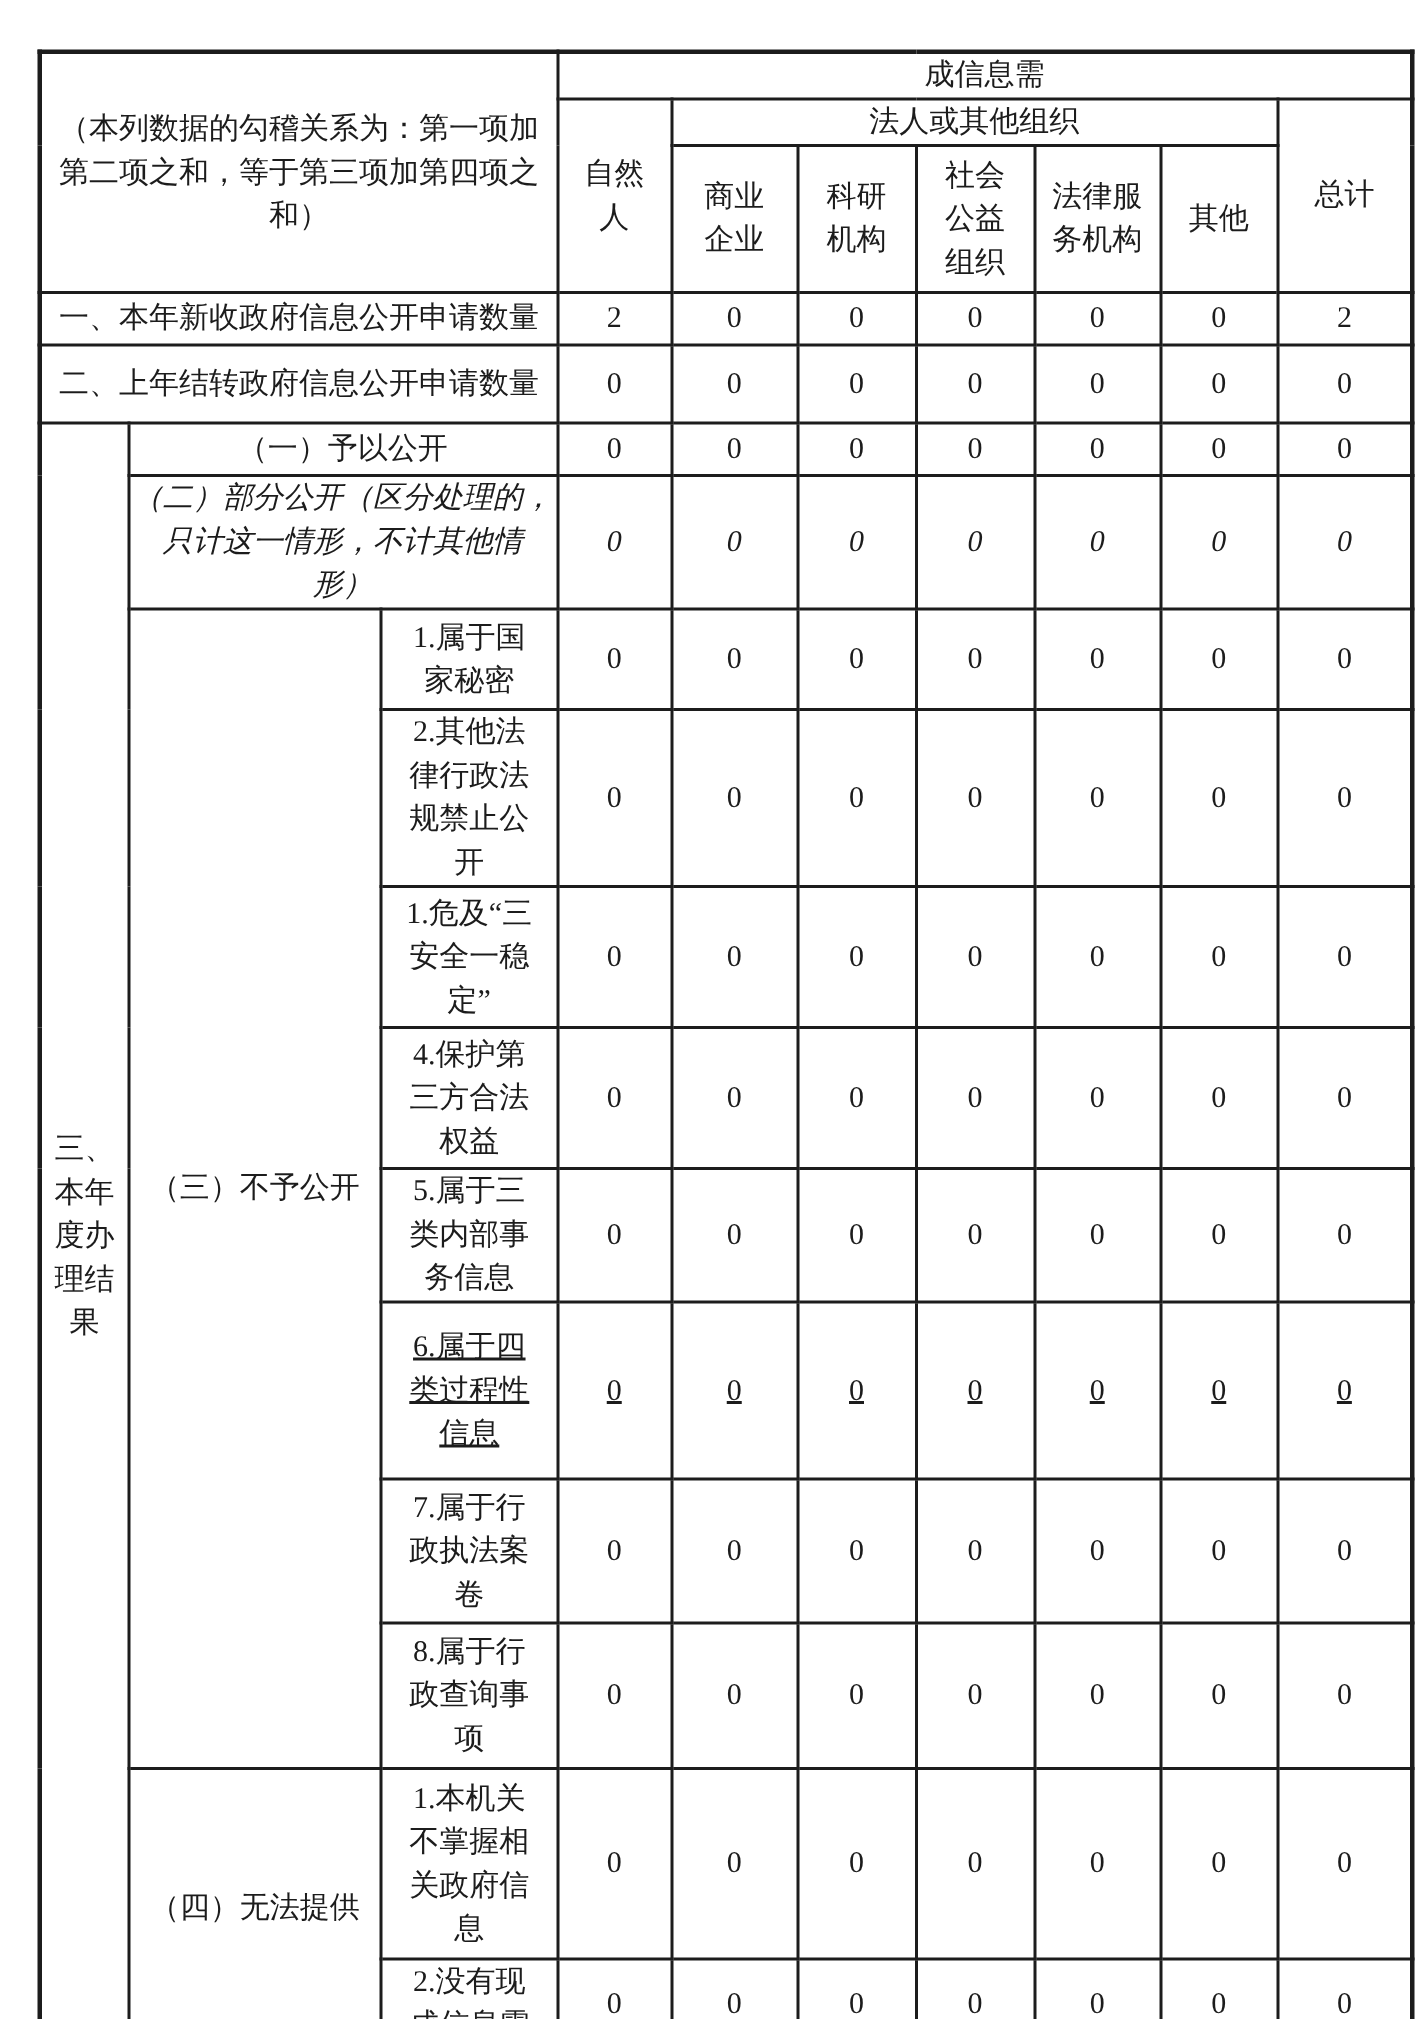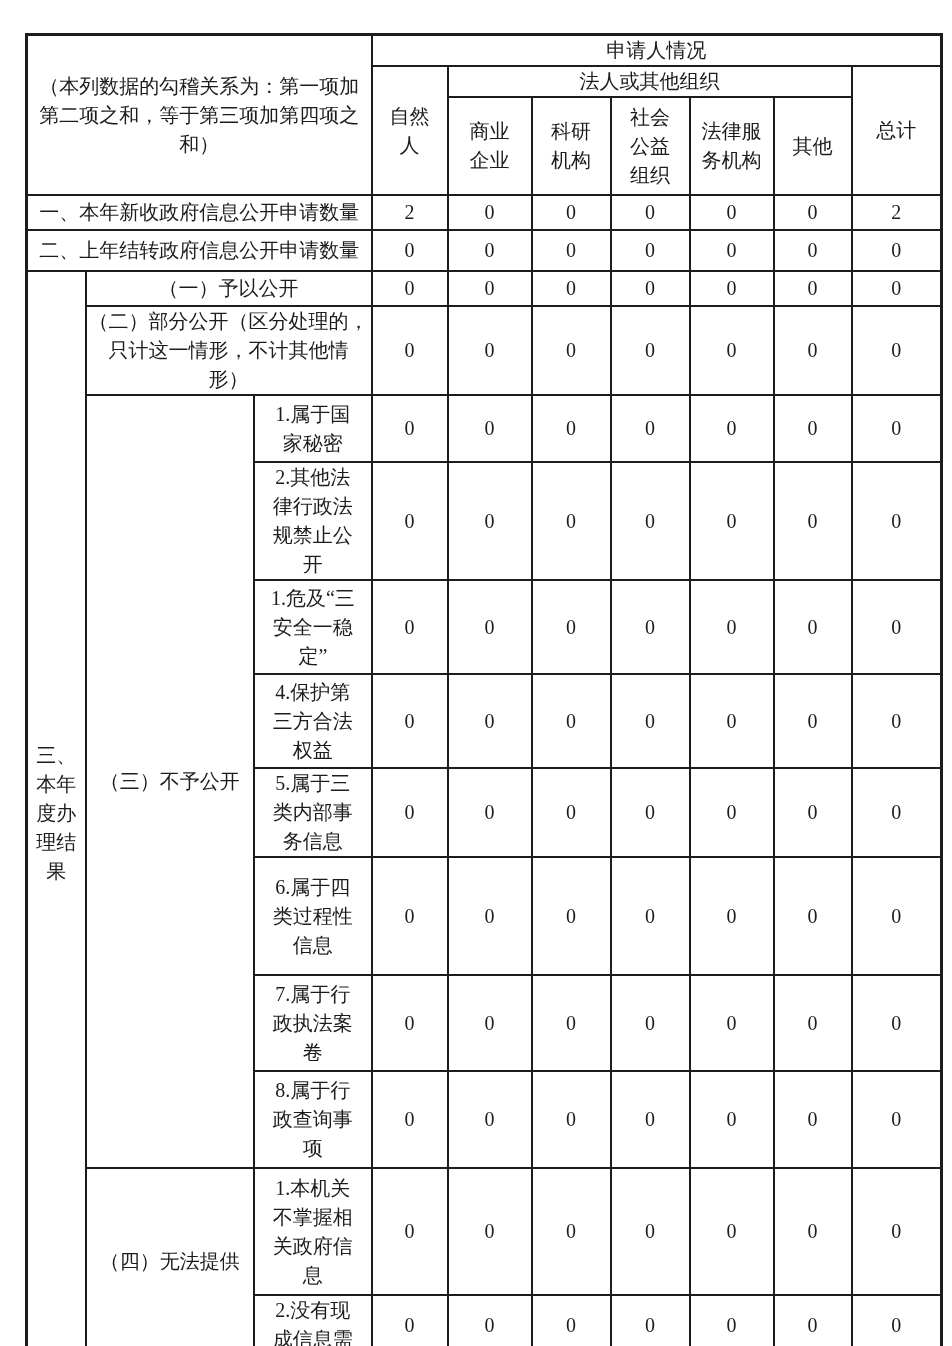--- a/index.html
+++ b/index.html
@@ -31,29 +31,29 @@
     overflow: hidden;
   }
   td.num {
     font-size: 20px;
   }
   
   tr.h1  { height: 29px; }
   tr.h2  { height: 30px; }
   tr.h3  { height: 98px; }
   tr.r-one { height: 35px; }
-  tr.r-two { height: 41px; border-radius: 12px; }
+  tr.r-two { height: 52px; border-radius: 12px; }
   tr.r-g1  { height: 35px; }
-  tr.r-g2  { height: 64px; }
+  tr.r-g2  { height: 64px; font-style: italic; }
   tr.r-d1  { height: 67px; }
   tr.r-d2  { height: 104px; }
   tr.r-d3  { height: 94px; }
   tr.r-d4  { height: 94px; }
   tr.r-d5  { height: 88px; }
-  tr.r-d6  { height: 118px; }
+  tr.r-d6  { height: 118px; text-decoration: underline; }
   tr.r-d7  { height: 96px; margin-left: 35px; }
   tr.r-d8  { height: 97px; padding-left: 28px; }
   tr.r-u1  { height: 127px; }
   tr.r-u2  { height: 58px; }
 </style>
 </head>
 <body>
 
 <table class="report">
   <colgroup>
@@ -67,21 +67,21 @@
       <col style="width:84px">
       <col style="width:78px">
     <col style="width:90px">
   </colgroup>
 
   <tbody>
       <tr class="h1">
     <td colspan="3" rowspan="3">（本列数据的勾稽关系为：第一项加
 第二项之和，等于第三项加第四项之
 和）</td>
-    <td colspan="7">申请人情况</td>
+    <td colspan="7">成信息需</td>
   </tr>
   <tr class="h2">
     <td rowspan="2">自然
 人</td>
     <td colspan="5">法人或其他组织</td>
     <td rowspan="2">总计</td>
   </tr>
   <tr class="h3">
     <td>商业
 企业</td>

